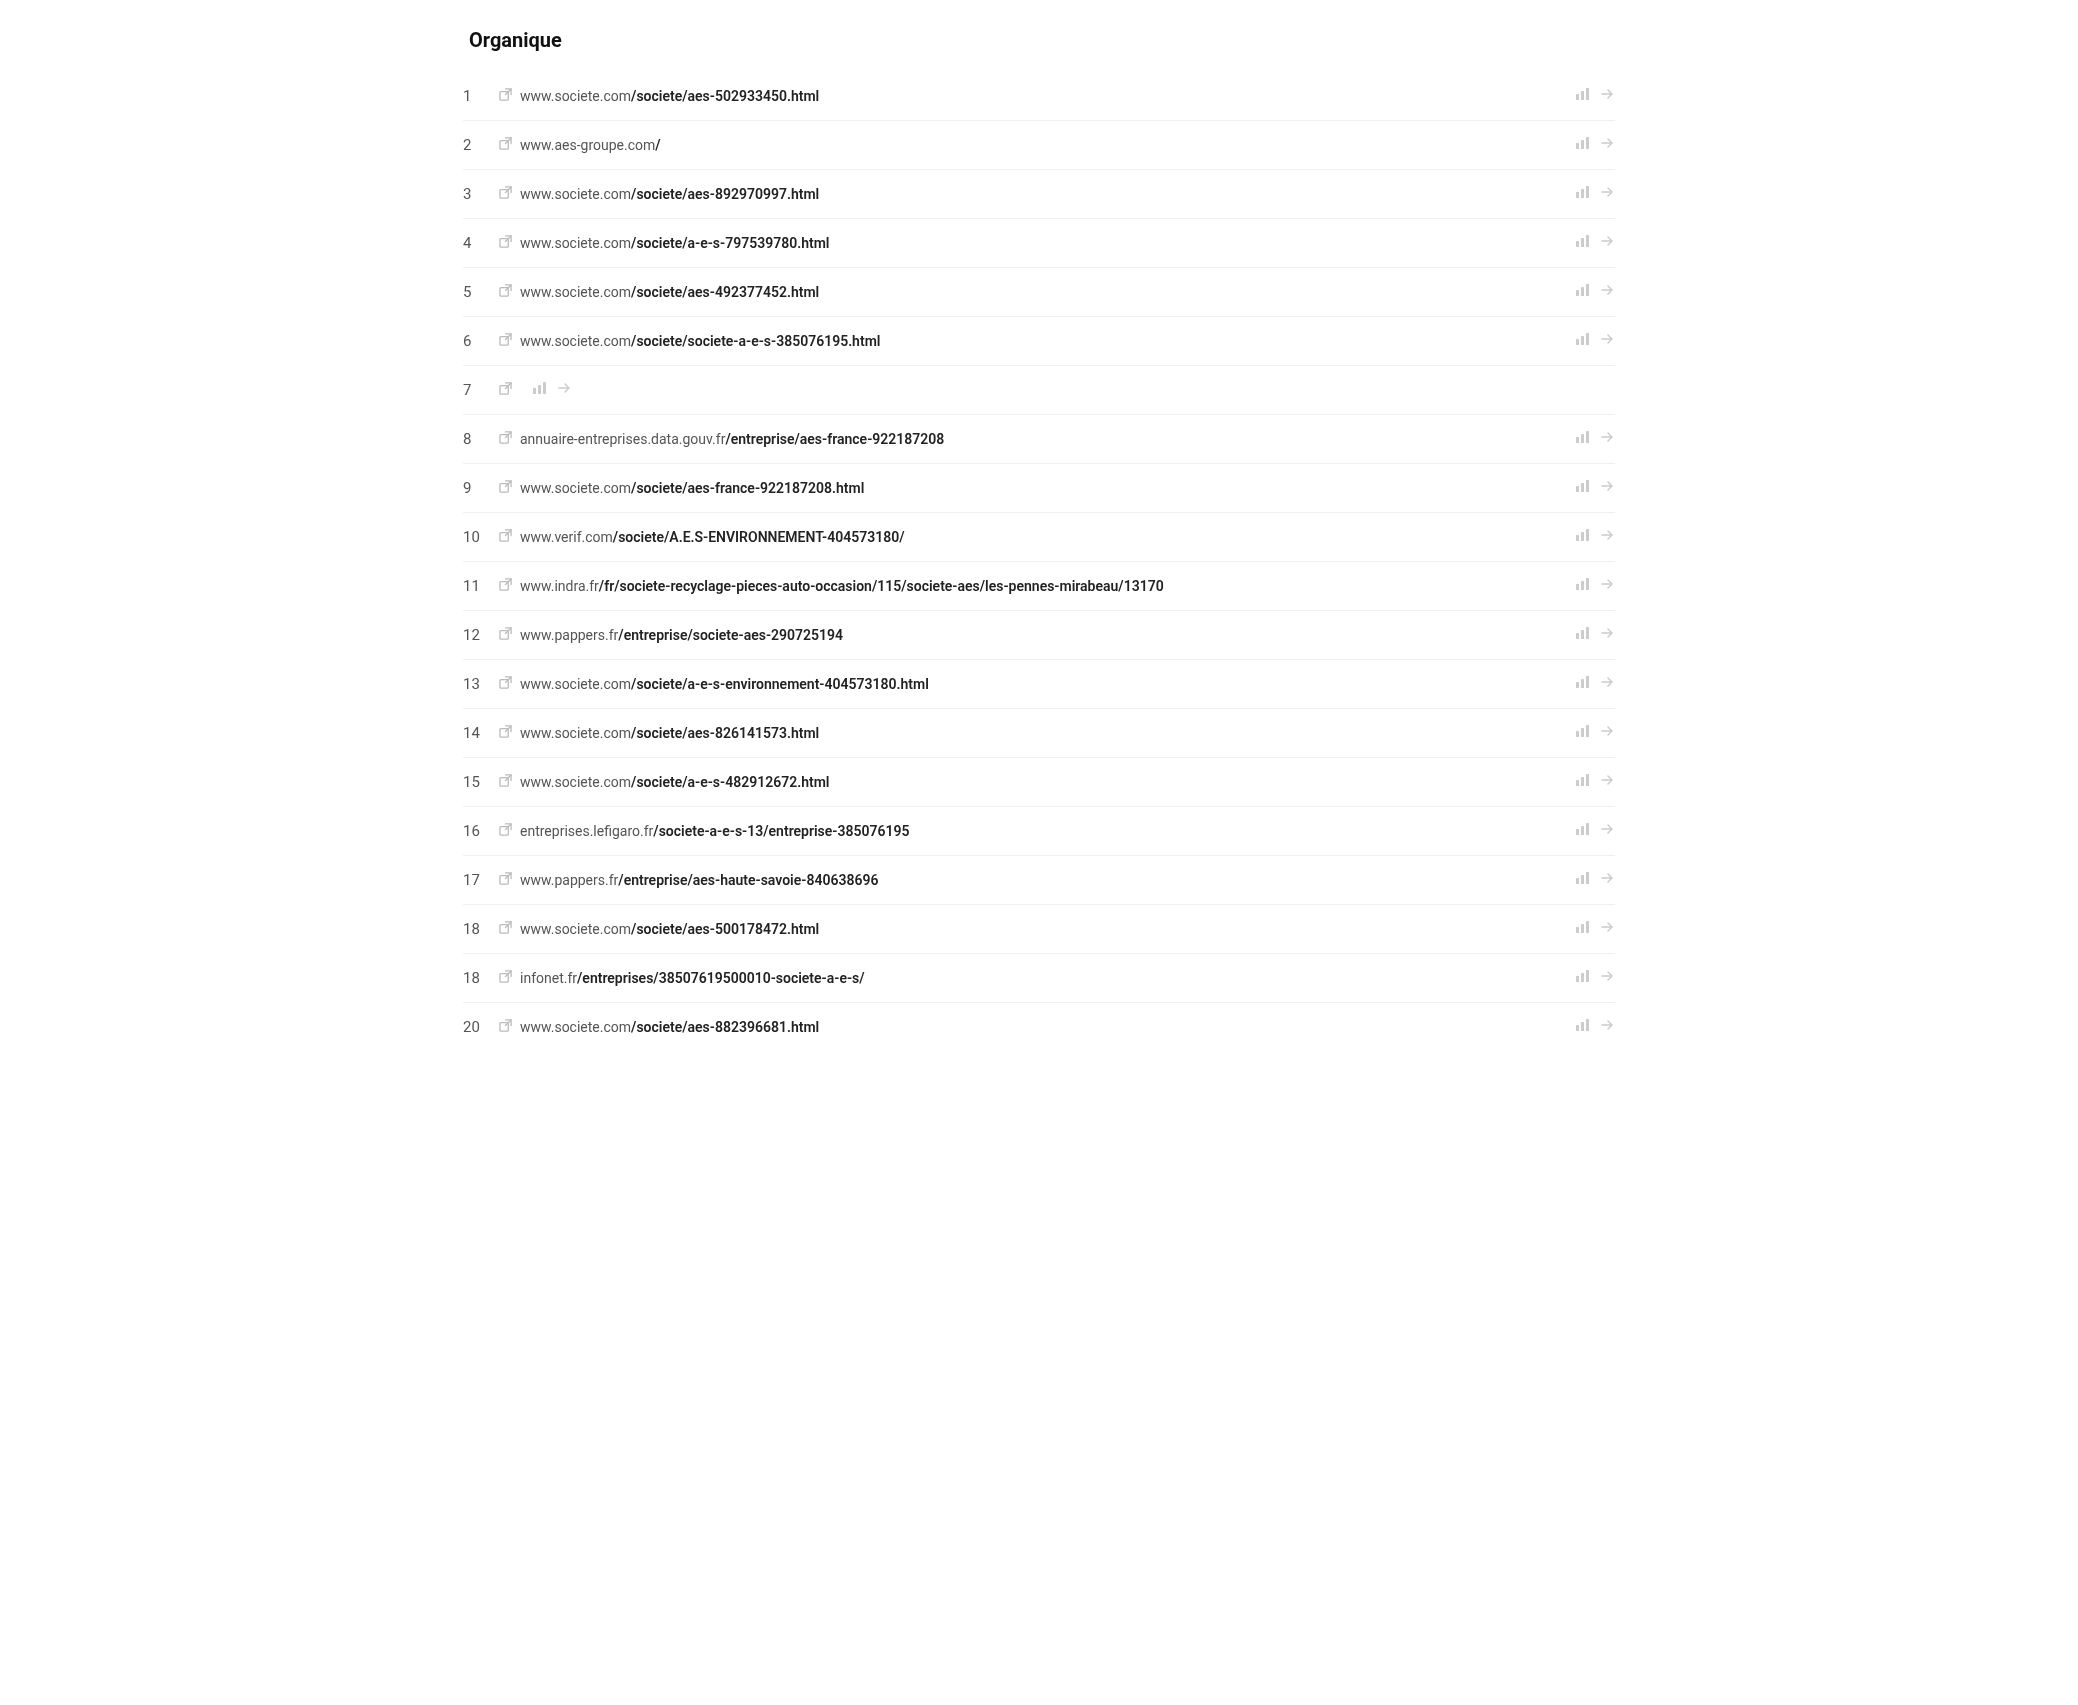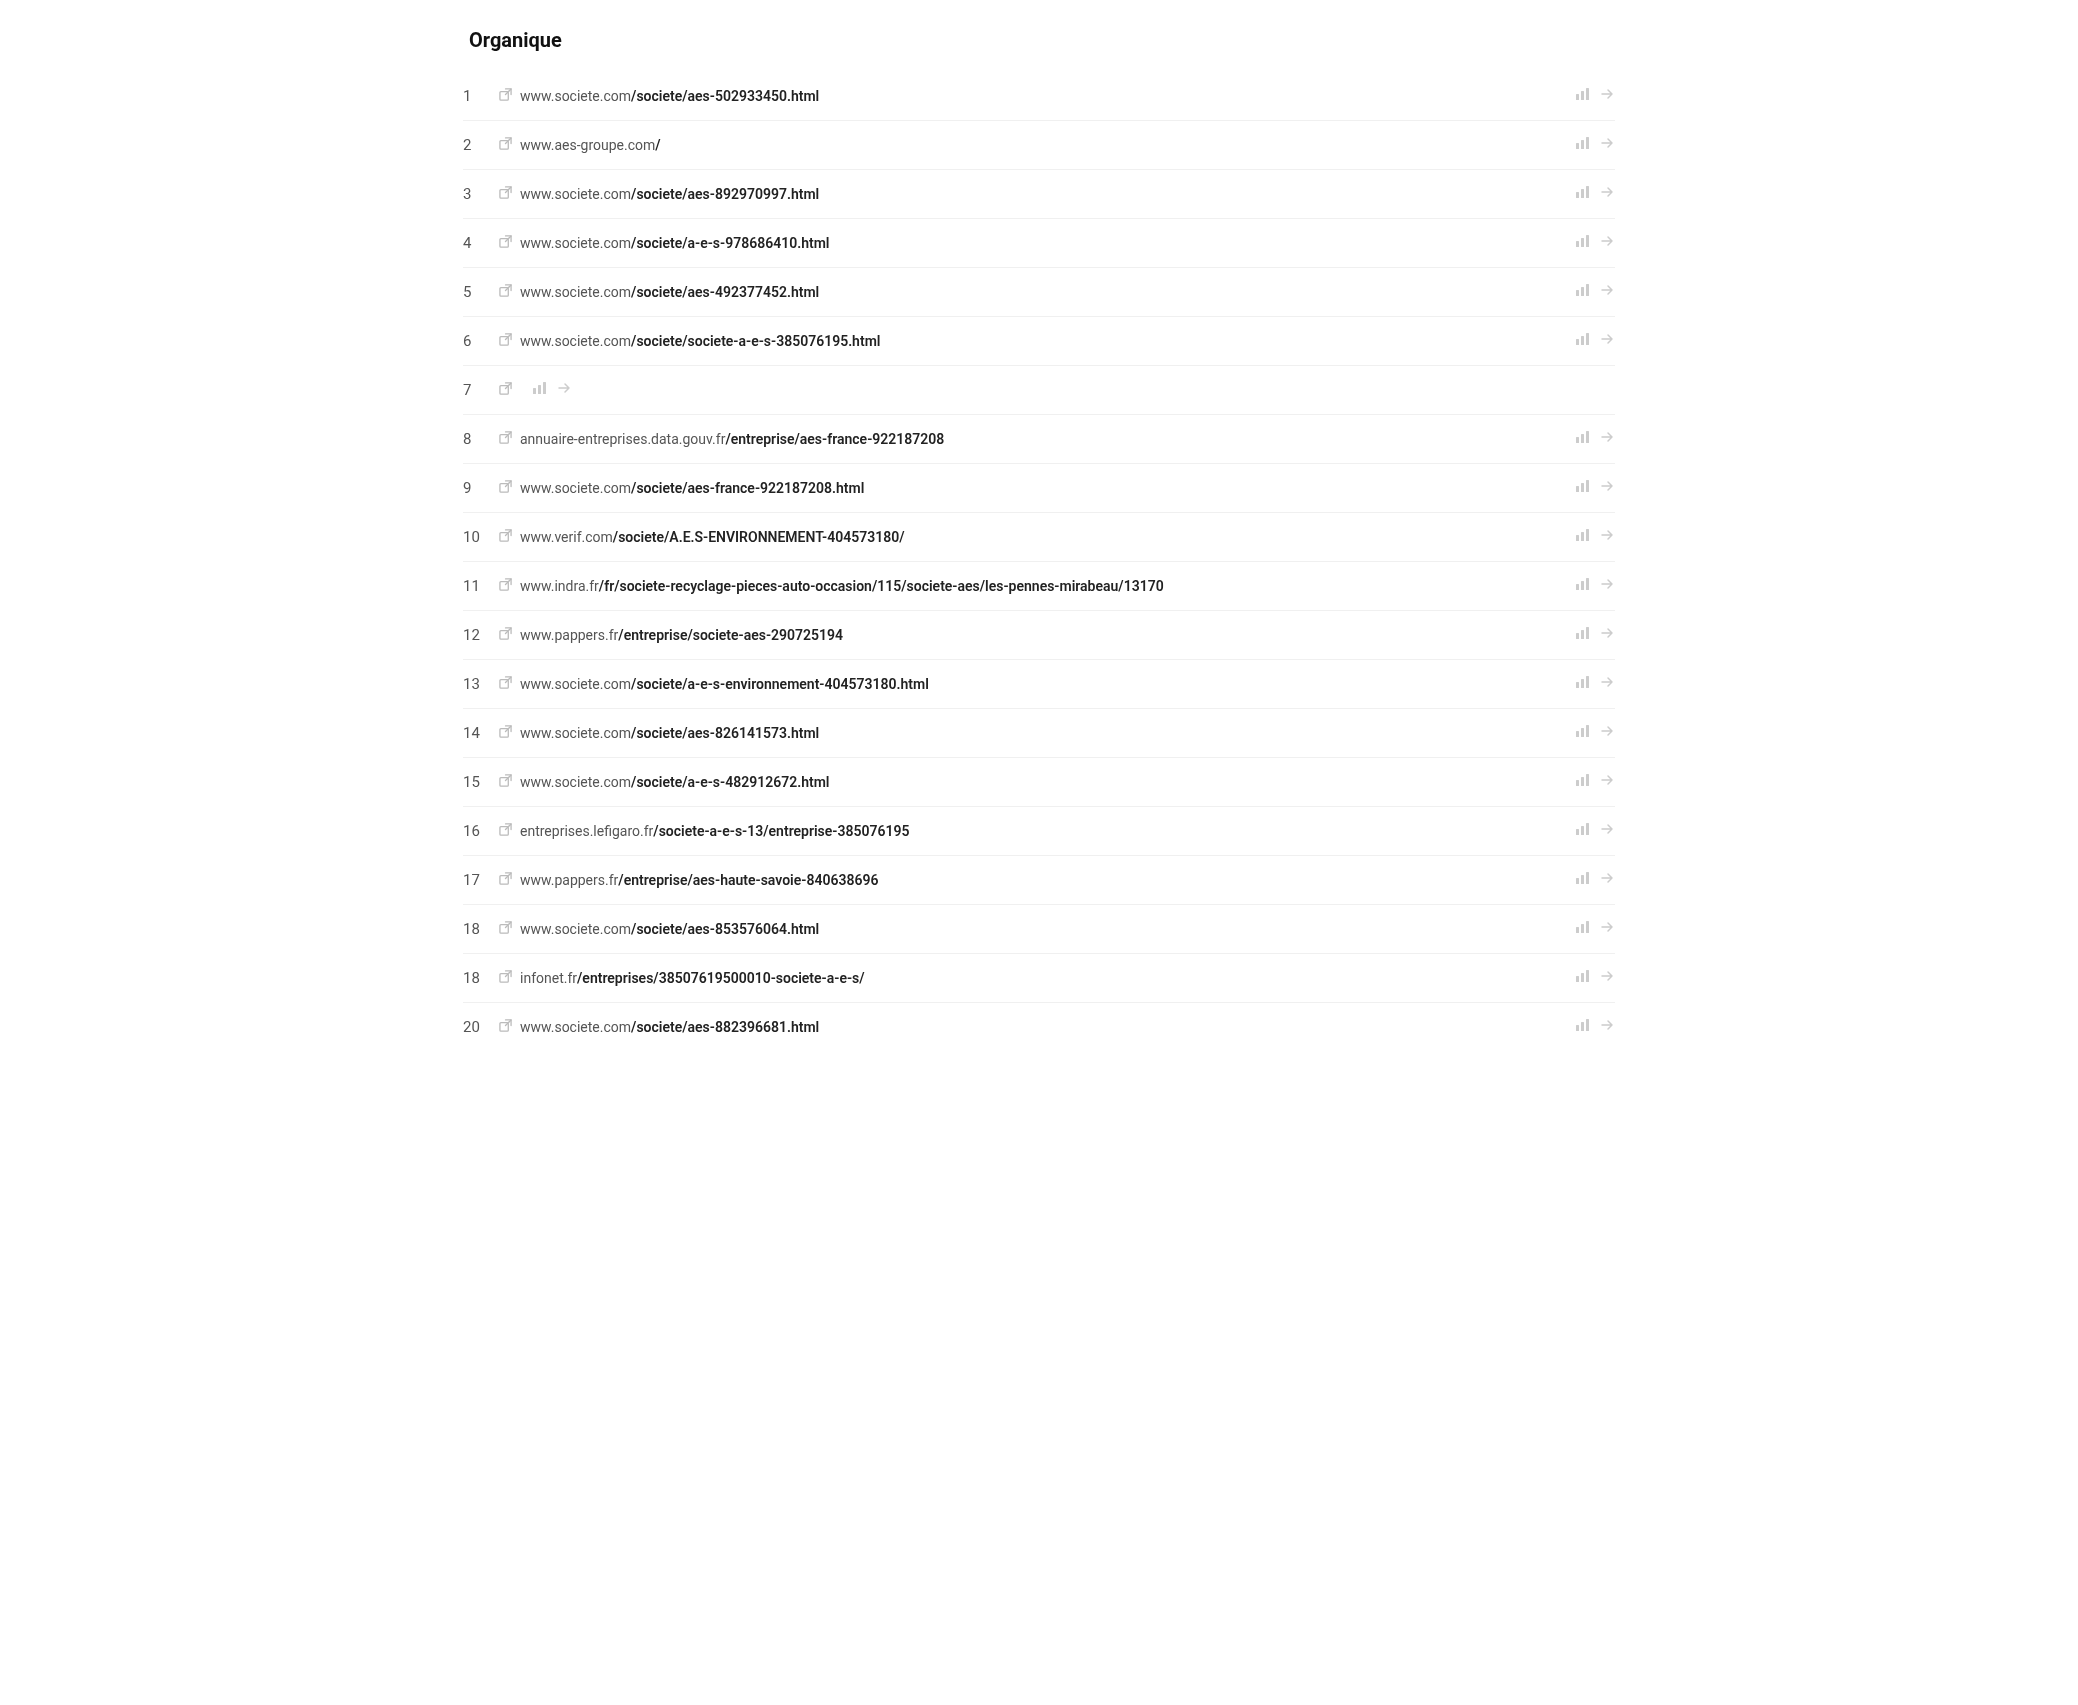--- a/index.html
+++ b/index.html
@@ -180,21 +180,21 @@
       <li class="result-item">
       <span class="rank">4</span>
       <span class="external-icon">
         <svg width="13" height="13" viewBox="0 0 14 14" fill="none" xmlns="http://www.w3.org/2000/svg">
           <rect x="1" y="4" width="9" height="9" rx="1" stroke="#bbb" stroke-width="1.4" fill="none"></rect>
           <path d="M7 1h6v6" stroke="#bbb" stroke-width="1.4" stroke-linecap="round" stroke-linejoin="round"></path>
           <line x1="7" y1="7" x2="13" y2="1" stroke="#bbb" stroke-width="1.4" stroke-linecap="round"></line>
         </svg>
       </span>
       <span class="url-text">
-        www.societe.com<span class="bold-part">/societe/a-e-s-978686410.html</span>
+        www.societe.com<span class="bold-part">/societe/a-e-s-797539780.html</span>
       </span>
       <div class="actions">
         <span class="chart-icon" title="Chart">
           <svg width="16" height="16" viewBox="0 0 16 16" fill="none" xmlns="http://www.w3.org/2000/svg">
             <rect x="1" y="8" width="3" height="6" rx="0.5" fill="#ccc"></rect>
             <rect x="6" y="5" width="3" height="9" rx="0.5" fill="#ccc"></rect>
             <rect x="11" y="2" width="3" height="12" rx="0.5" fill="#ccc"></rect>
           </svg>
         </span>
         <span class="arrow-icon">
@@ -555,21 +555,21 @@
       <li class="result-item">
       <span class="rank">18</span>
       <span class="external-icon">
         <svg width="13" height="13" viewBox="0 0 14 14" fill="none" xmlns="http://www.w3.org/2000/svg">
           <rect x="1" y="4" width="9" height="9" rx="1" stroke="#bbb" stroke-width="1.4" fill="none"></rect>
           <path d="M7 1h6v6" stroke="#bbb" stroke-width="1.4" stroke-linecap="round" stroke-linejoin="round"></path>
           <line x1="7" y1="7" x2="13" y2="1" stroke="#bbb" stroke-width="1.4" stroke-linecap="round"></line>
         </svg>
       </span>
       <span class="url-text">
-        www.societe.com<span class="bold-part">/societe/aes-853576064.html</span>
+        www.societe.com<span class="bold-part">/societe/aes-500178472.html</span>
       </span>
       <div class="actions">
         <span class="chart-icon" title="Chart">
           <svg width="16" height="16" viewBox="0 0 16 16" fill="none" xmlns="http://www.w3.org/2000/svg">
             <rect x="1" y="8" width="3" height="6" rx="0.5" fill="#ccc"></rect>
             <rect x="6" y="5" width="3" height="9" rx="0.5" fill="#ccc"></rect>
             <rect x="11" y="2" width="3" height="12" rx="0.5" fill="#ccc"></rect>
           </svg>
         </span>
         <span class="arrow-icon">

